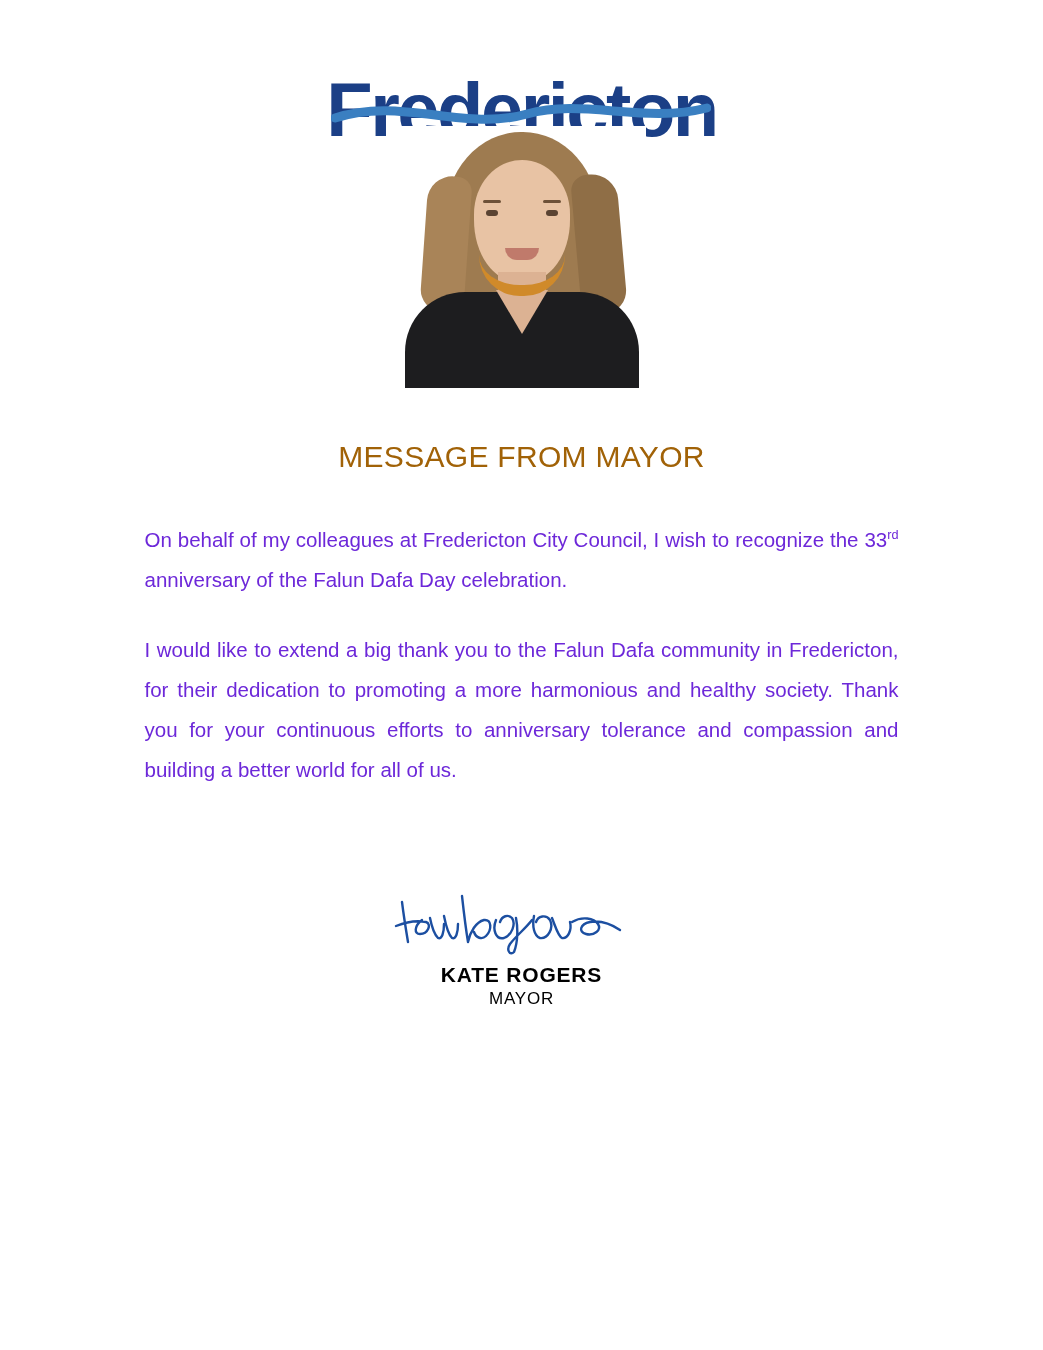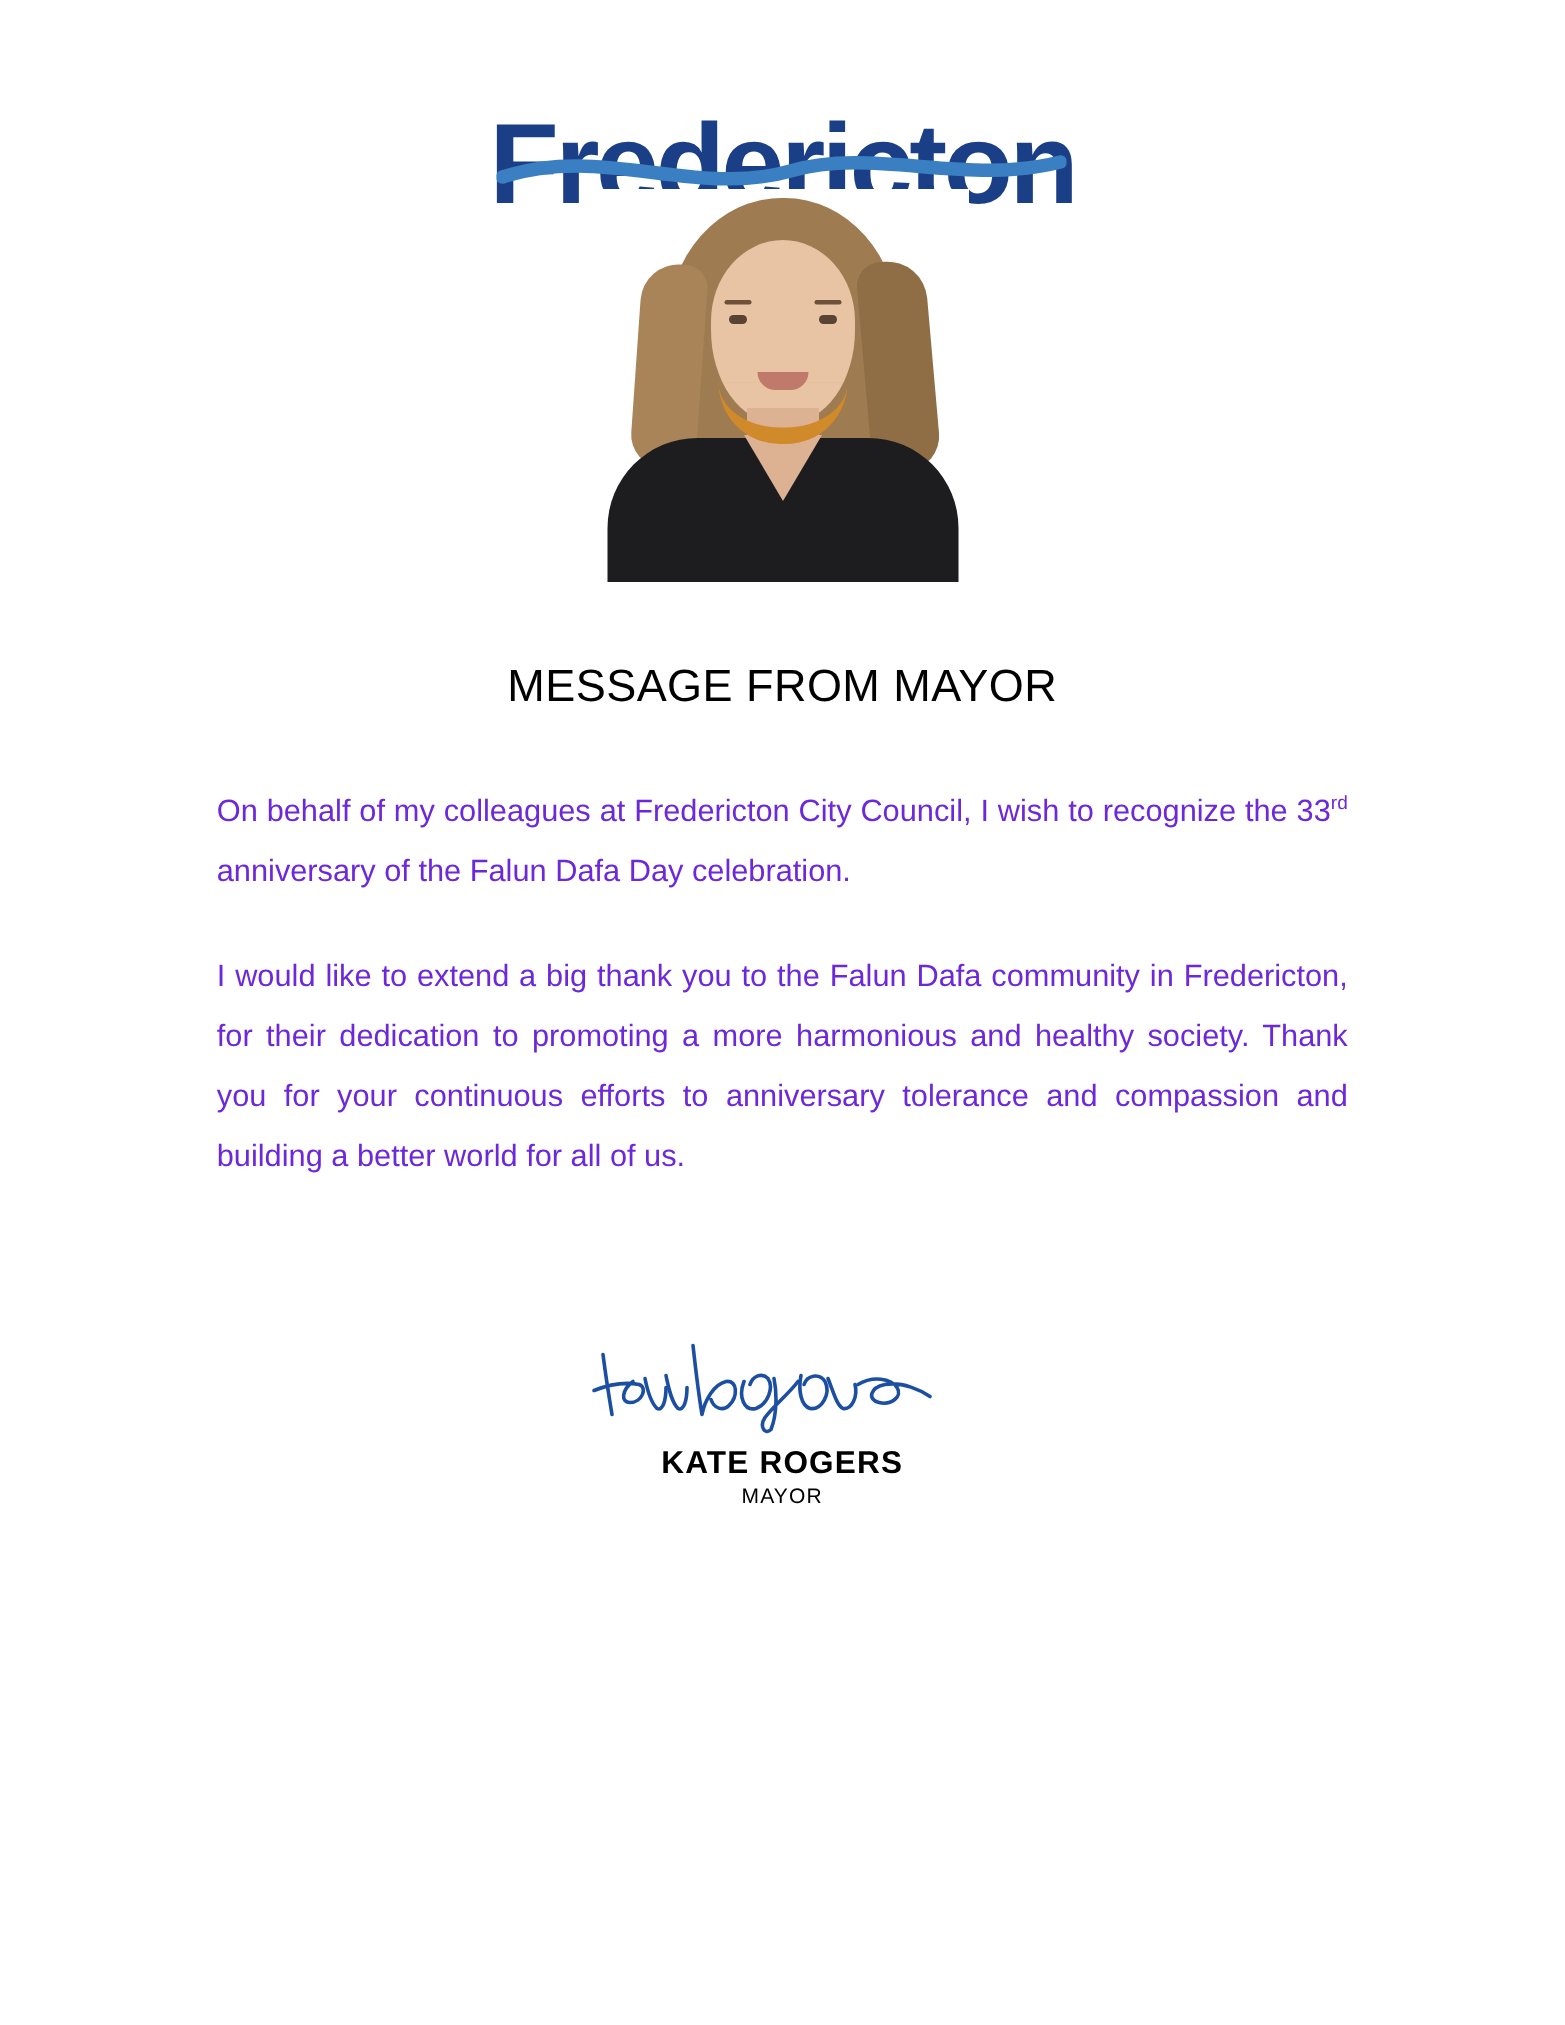--- a/index.html
+++ b/index.html
@@ -176,21 +176,21 @@
     border-bottom: 11px solid #d08a2a;
     border-radius: 0 0 46px 46px;
   }
 
   
   .doc-title {
     text-align: center;
     font-size: 30px;
     margin-top: 48px;
     letter-spacing: 0.3px;
-    color: #000000;
+    color: #a16207;
   }
 
   
   .body-copy {
     margin: 46px auto 0 auto;
     width: 754px;
     font-size: 20.5px;
     line-height: 1.95;
     text-align: justify;
     color: #6d28d9;
@@ -215,21 +215,21 @@
     margin: 0 auto;
   }
   .sig-name {
     font-size: 21px;
     letter-spacing: 0.8px;
     margin-top: 6px;
     line-height: 1.25;
     font-weight: bold;
   }
   .sig-role {
-    font-size: 14px;
+    font-size: 17px;
     letter-spacing: 0.8px;
     line-height: 1.25;
   }
 </style>
 </head>
 <body>
 
 <div class="page">
 
   <div class="logo-wrap">

